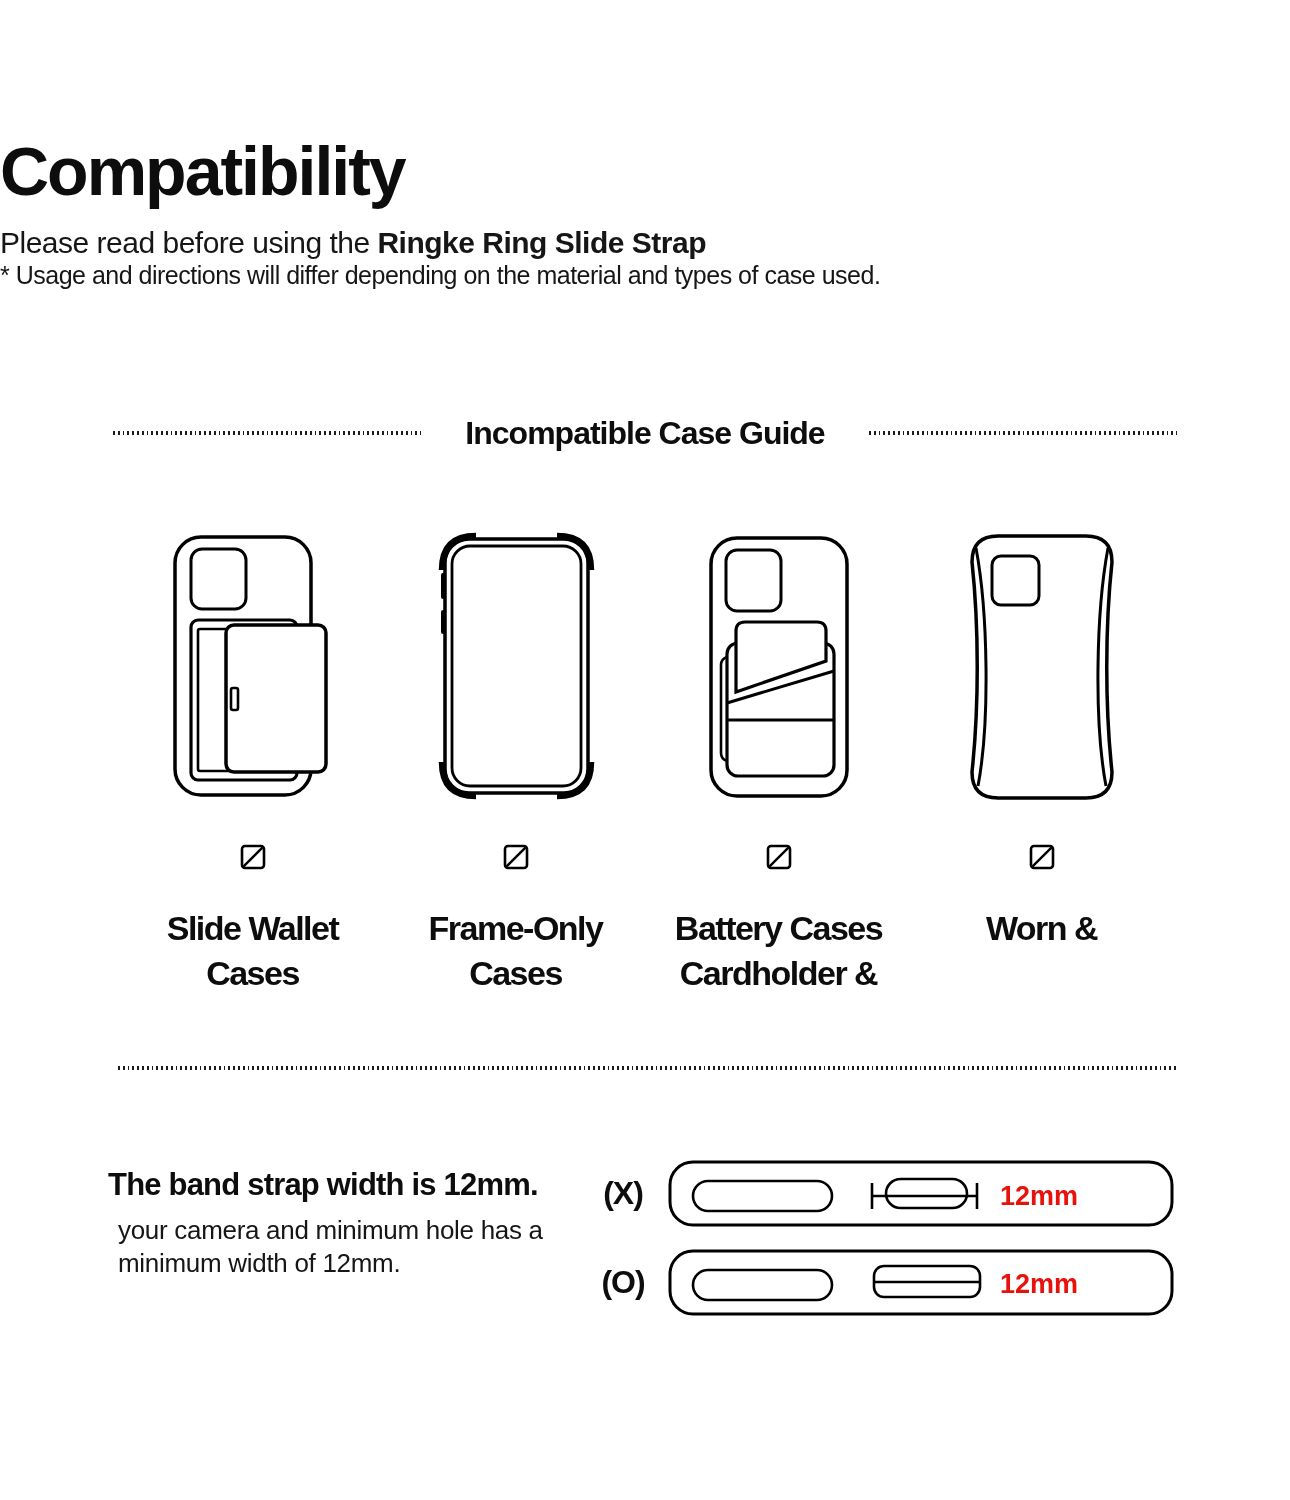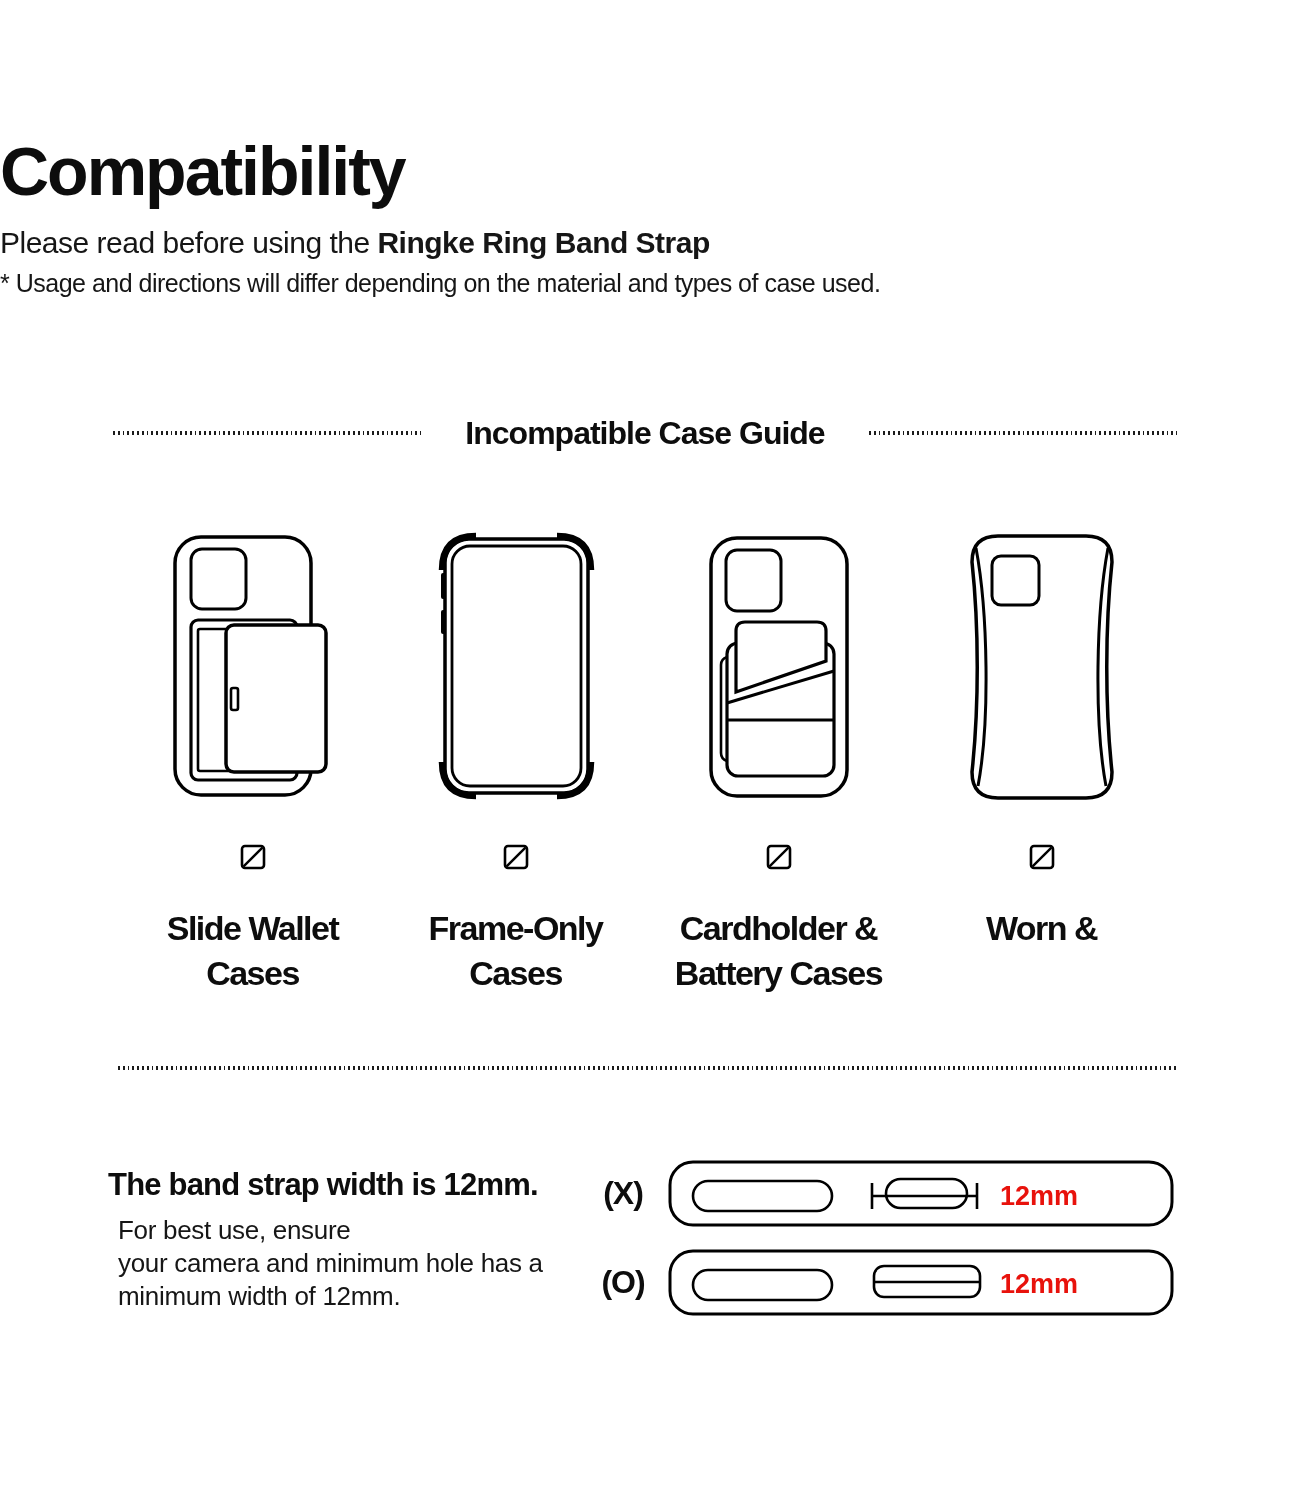--- a/index.html
+++ b/index.html
@@ -7,21 +7,21 @@
   .canvas {
     position:relative; width:1290px; height:1500px; background:#ffffff;
     font-family:"Liberation Sans", sans-serif; color:#111111; overflow:hidden;
   }
 
   
   .header { position:absolute; top:0; left:0; width:100%; padding-top:132px; text-align:left; }
   .header h1 { font-size:68px; font-weight:bold; letter-spacing:-2px; line-height:78px; color:#0d0d0d; }
   .subtitle { font-size:30px; letter-spacing:-0.5px; margin-top:16px; line-height:34px; color:#161616; }
   .subtitle b { font-weight:bold; }
-  .note { font-size:25px; letter-spacing:-0.5px; margin-top:8px; line-height:30px; color:#161616; }
+  .note { font-size:25px; letter-spacing:-0.5px; line-height:30px; color:#161616; }
 
   
   .section-heading { position:absolute; top:412px; left:0; width:100%;
     display:flex; align-items:center; justify-content:center; gap:44px; }
   .section-heading h2 { font-size:32px; font-weight:bold; letter-spacing:-1px; line-height:42px; color:#0d0d0d; }
   .dotline { width:308px; height:4px;
     background:repeating-linear-gradient(90deg,#1c1c1c 0 1.8px,transparent 1.8px 4.8px); }
 
   
   .cases-grid { position:absolute; top:532px; left:121px; width:1052px;
@@ -50,21 +50,21 @@
   .marker { font-size:32px; font-weight:bold; letter-spacing:-1px; width:50px; text-align:center; color:#0d0d0d; }
   .diagram-row svg { width:506px; height:67px; display:block; }
 </style>
 </head>
 <body>
 
 <div class="canvas">
 
   <header class="header">
     <h1>Compatibility</h1>
-    <p class="subtitle"><span>Please read before using the </span><b>Ringke Ring Band Strap</b></p>
+    <p class="subtitle"><span>Please read before using the </span><b>Ringke Ring Slide Strap</b></p>
     <p class="note">* Usage and directions will differ depending on the material and types of case used.</p>
   </header>
 
   <div class="section-heading">
     <span class="dotline"></span>
     <h2>Incompatible Case Guide</h2>
     <span class="dotline"></span>
   </div>
 
   <div class="cases-grid">
@@ -117,22 +117,22 @@
         <rect x="53" y="111" width="107" height="133" rx="11" stroke-width="3.2"></rect>
         <path d="M 62 160 L 62 99 Q 62 90 71 90 L 143 90 Q 152 90 152 99 L 152 129 Z" fill="#fff" stroke-width="3.2"></path>
         <path d="M 53 171 L 160 139" stroke-width="3"></path>
         <line x1="53" y1="188" x2="160" y2="188" stroke-width="3"></line>
       </svg>
       <svg class="nobox" viewBox="0 0 26 26" fill="none" stroke="#000">
         <rect x="2" y="2" width="22" height="22" rx="3" stroke-width="2.6"></rect>
         <line x1="3.6" y1="22.4" x2="22.4" y2="3.6" stroke-width="2.4"></line>
       </svg>
       <figcaption>
+        <span>Battery Cases</span>
         <span>Cardholder &amp;</span>
-        <span>Battery Cases</span>
       </figcaption>
     </figure>
 
     <figure class="case">
       <svg class="phone" viewBox="0 0 210 270" fill="none" stroke="#000" stroke-width="3.5">
         <path d="M 35 30 Q 35 4 61 4 L 149 4 Q 175 4 175 30 C 168 95 168 175 175 240 Q 175 266 149 266 L 61 266 Q 35 266 35 240 C 42 175 42 95 35 30 Z"></path>
         <path d="M 39 16 C 51 80 53 190 41 254" stroke-width="3"></path>
         <path d="M 171 16 C 159 80 157 190 169 254" stroke-width="3"></path>
         <rect x="55" y="24" width="47" height="49" rx="9" stroke-width="3"></rect>
       </svg>
@@ -143,21 +143,20 @@
       <figcaption>
         <span>Worn &amp;</span>
       </figcaption>
     </figure>
   </div>
 
   <div class="divider"></div>
 
   <h2 class="band-heading">The band strap width is 12mm.</h2>
   <p class="band-body">
-    <span>For best use, ensure</span>
     <span>your camera and minimum hole has a</span>
     <span>minimum width of 12mm.</span>
   </p>
 
   <div class="diagram-row row-x">
     <span class="marker">(X)</span>
     <svg viewBox="0 0 506 67" fill="none" stroke="#000">
       <rect x="2" y="2" width="502" height="63" rx="23" stroke-width="3"></rect>
       <rect x="25" y="21" width="139" height="30" rx="15" stroke-width="2.6"></rect>
       <line x1="204" y1="23" x2="204" y2="49" stroke-width="2.6"></line>

